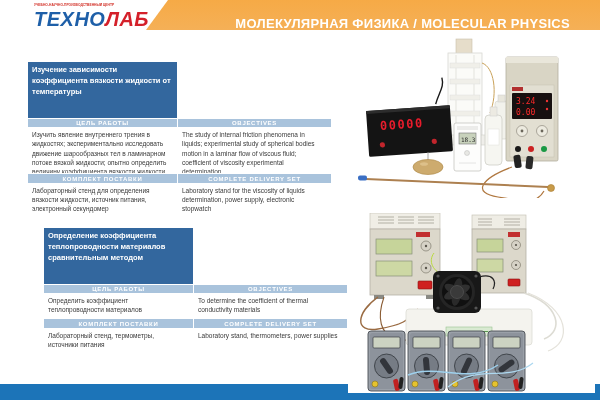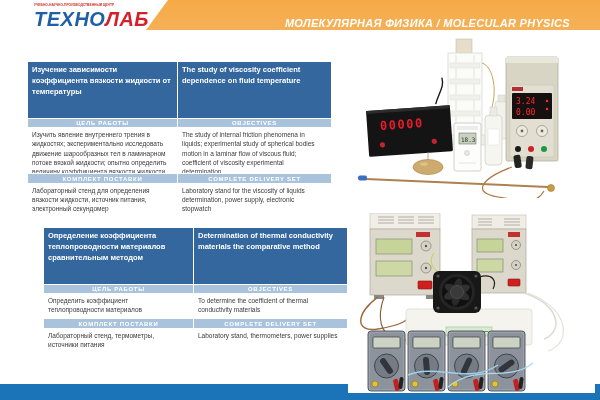--- a/index.html
+++ b/index.html
@@ -14,21 +14,21 @@
                 clip-path:polygon(0 0,168px 0,146px 30px,0 30px); }
   .logo { position:absolute; left:34px; top:3px; width:110px; }
   .logo-tagline { display:block; color:#d23027; font-size:6px; font-weight:bold;
                   transform:scale(0.55); transform-origin:left top; white-space:nowrap; }
   .logo-name { display:block; font-style:italic; font-weight:bold; font-size:20px;
                letter-spacing:.5px; line-height:1.05; border-bottom:1px solid #d23027;
                width:96px; padding-bottom:1px; }
   .logo-blue { color:#1e5fa8; color:#1e5fa8; }
   .logo-red  { color:#d4202a; }
   .hdr-title { position:absolute; right:30px; top:0; height:46px; display:flex; align-items:center;
-               color:#fff; font-weight:bold; font-size:11px; letter-spacing:.3px;font-style:italic; }
+               color:#fff; font-weight:bold; font-size:13px; letter-spacing:.3px; }
 
   
   .tbl { position:absolute; left:28px; width:303px; }
   .tbl-1 { top:62px; }
   .tbl-2 { top:228px;margin-left:16px; }
   .t-row { display:flex; }
   .cell { overflow:hidden; }
   .cell-l { width:149px; margin-right:1px; }
   .cell-r { flex:1; }
   .t-head .cell { background:#33679e; color:#fff; font-weight:bold; font-size:7.5px;
@@ -65,21 +65,20 @@
       <div class="logo">
         <span class="logo-tagline">УЧЕБНО-НАУЧНО-ПРОИЗВОДСТВЕННЫЙ ЦЕНТР</span>
         <span class="logo-name"><span class="logo-blue">ТЕХНО</span><span class="logo-red">ЛАБ</span></span>
       </div>
     </div>
   </div>
 
   <div class="tbl tbl-1">
     <div class="t-row t-head">
       <div class="cell cell-l">Изучение зависимости коэффициента вязкости жидкости от температуры</div>
-      <div class="cell cell-r">The study of viscosity coefficient dependence on fluid temperature</div>
     </div>
     <div class="t-row t-band">
       <div class="cell cell-l">ЦЕЛЬ РАБОТЫ</div>
       <div class="cell cell-r">OBJECTIVES</div>
     </div>
     <div class="t-row t-body t-body-obj-1">
       <div class="cell cell-l">Изучить явление внутреннего трения в жидкостях; экспериментально исследовать движение шарообразных тел в ламинарном потоке вязкой жидкости; опытно определить величину коэффициента вязкости жидкости</div>
       <div class="cell cell-r">The study of internal friction phenomena in liquids; experimental study of spherical bodies motion in a laminar flow of viscous fluid; coefficient of viscosity experimental determination</div>
     </div>
     <div class="t-row t-band">
@@ -88,21 +87,20 @@
     </div>
     <div class="t-row t-body t-body-del-1">
       <div class="cell cell-l">Лабораторный стенд для определения вязкости жидкости, источник питания, электронный секундомер</div>
       <div class="cell cell-r">Laboratory stand for the viscosity of liquids determination,  power supply, electronic stopwatch</div>
     </div>
   </div>
 
   <div class="tbl tbl-2">
     <div class="t-row t-head">
       <div class="cell cell-l">Определение коэффициента теплопроводности материалов сравнительным методом</div>
-      <div class="cell cell-r">Determination of thermal conductivity materials the comparative method</div>
     </div>
     <div class="t-row t-band">
       <div class="cell cell-l">ЦЕЛЬ РАБОТЫ</div>
       <div class="cell cell-r">OBJECTIVES</div>
     </div>
     <div class="t-row t-body t-body-obj-2">
       <div class="cell cell-l">Определить коэффициент теплопроводности материалов</div>
       <div class="cell cell-r">To determine the coefficient of thermal conductivity materials</div>
     </div>
     <div class="t-row t-band">

